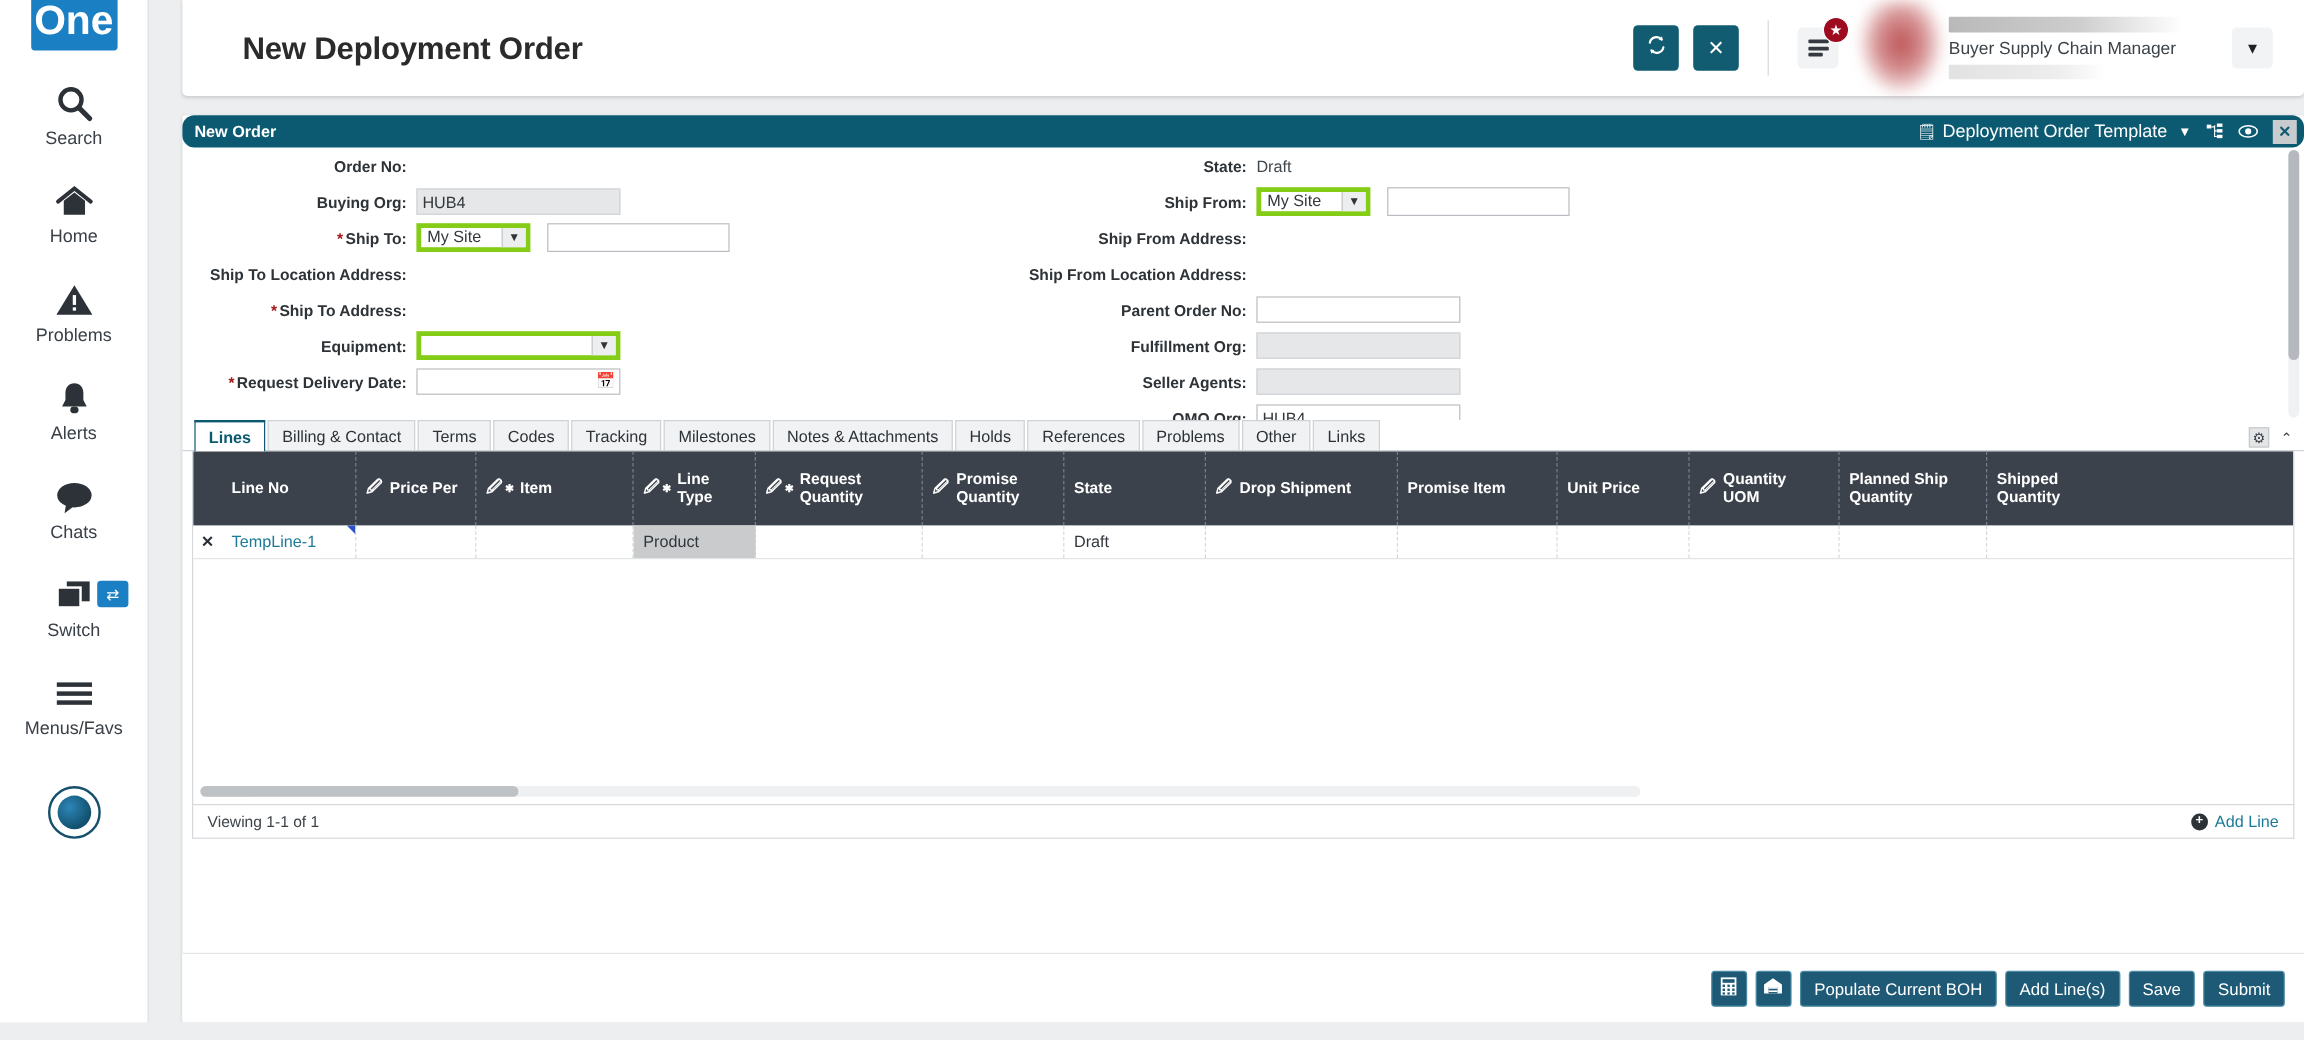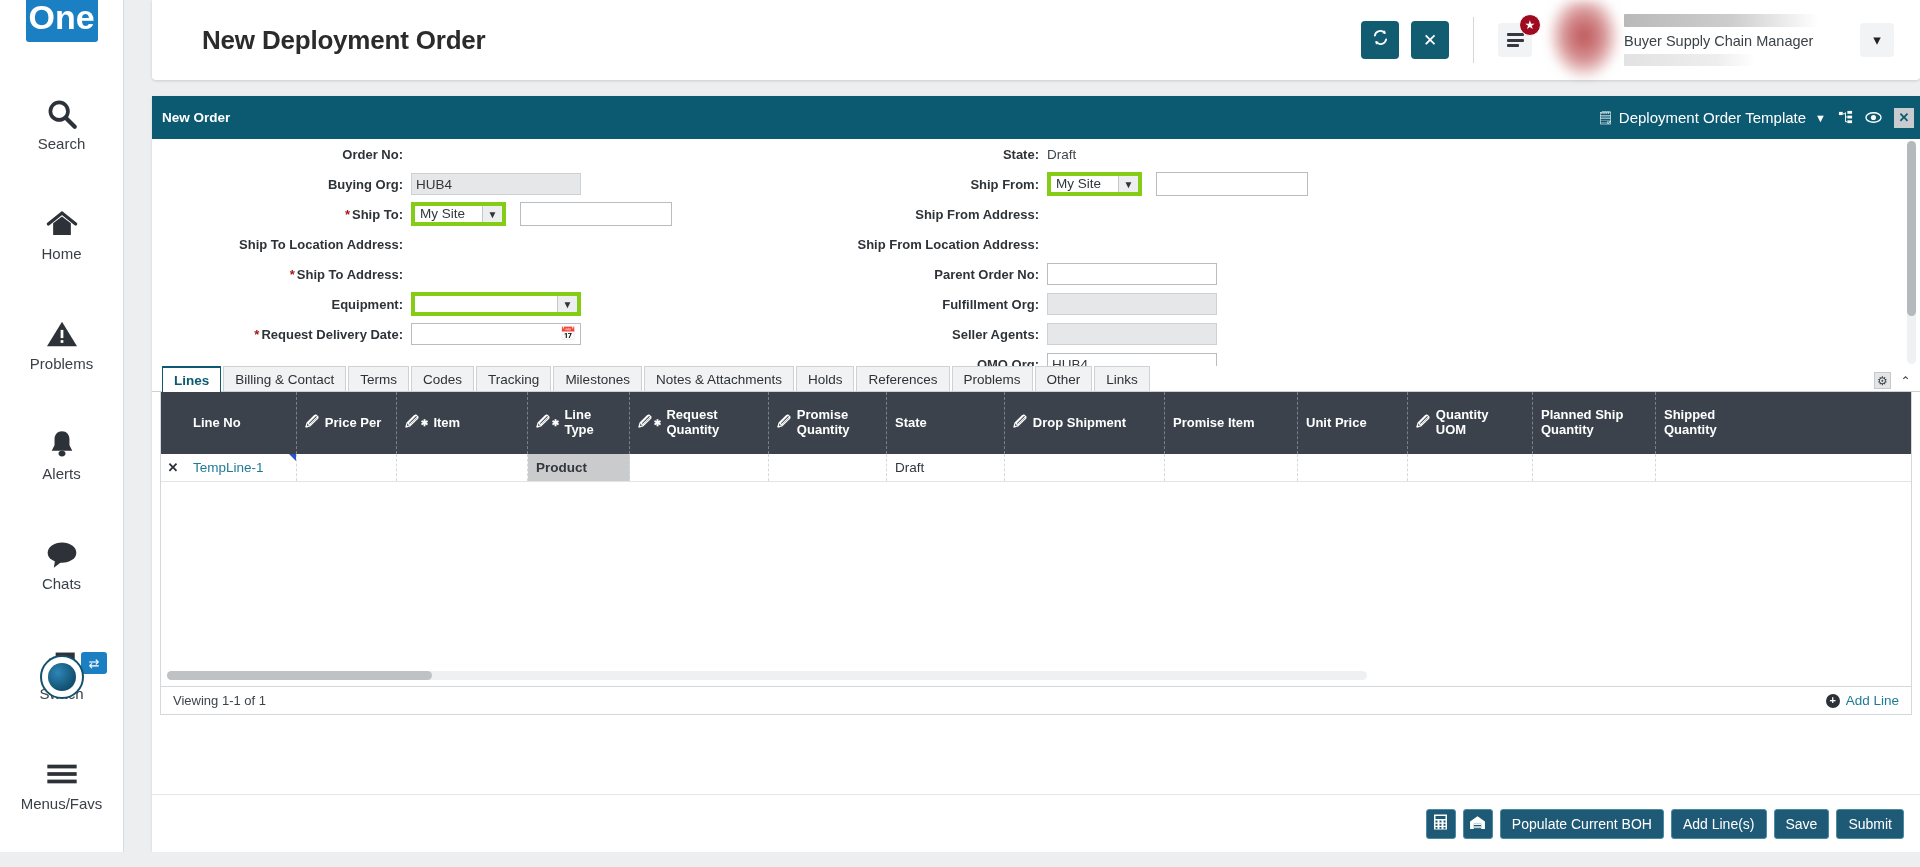--- a/index.html
+++ b/index.html
@@ -15,21 +15,20 @@
   }
 
   
   #left-rail {
     position: absolute; left: 0; top: 0;
     width: 124px; height: 867px;
     background: #ffffff;
     border-right: 1px solid #d8dbdf;
     display: flex; flex-direction: column; align-items: center;
     padding-top: 0;
-    gap: 28px;
   }
   .brand-logo {
     width: 72px; height: 50px;
     background: #1b7fc4;
     border-radius: 3px;
     margin-top: -8px;
     color: #fff;
     font-size: 34px;
     font-weight: 700;
     display: flex; align-items: center; justify-content: center;
@@ -189,27 +188,28 @@
   
   #order-panel {
     position: absolute;
     left: 28px; top: 96px;
     width: 1768px; height: 756px;
     background: #ffffff;
     box-shadow: 0 1px 3px rgba(0,0,0,.13);
     border-radius: 2px;
   }
   #panel-titlebar {
-    height: 43px;
+    height: 27px;
     background: #0c5a72;
     color: #fff;
     display: flex; align-items: center;
     padding: 0 0 0 10px;
     font-size: 13.5px;
     font-weight: 700;
+    border-radius: 10px;
   }
   .panel-title-right {
     margin-left: auto;
     display: flex; align-items: center;
     height: 100%;
   }
   .template-chip {
     display: flex; align-items: center;
     font-size: 15px; font-weight: 400;
     color: #ffffff;
@@ -231,21 +231,21 @@
   }
 
   
   #form-area {
     position: relative;
     height: 227px;
     overflow: hidden;
     border-bottom: 0;
   }
   .form-col { position: absolute; top: 0; }
-  #col-left { left: 16px; width: 700px; padding-left: 48px; }
+  #col-left { left: 0; width: 700px; }
   #col-right { left: 700px; width: 700px; }
   .frow {
     display: flex; align-items: center;
     height: 30px;
     margin-bottom: 0px;
   }
   .flabel {
     width: 195px;
     text-align: right;
     padding-right: 8px;
@@ -392,21 +392,21 @@
     align-items: stretch;
   }
   .gc {
     border-right: 1px dashed #d6d9dc;
     display: flex; align-items: center;
     padding: 0 8px;
     font-size: 13.5px;
     color: #31373c;
     position: relative;
   }
-  .gc.shaded { background: #c9cbcd; font-weight: bold; }
+  .gc.shaded { background: #c9cbcd; }
   .gc a { color: #1e7b96; text-decoration: none; }
   .row-del {
     width: 24px;
     display: flex; align-items: center; justify-content: center;
     color: #2b3036; font-size: 13px; font-weight: 700;
     cursor: pointer;
     border-right: none;
   }
   .corner-flag {
     position: absolute; right: 0; top: 0;

